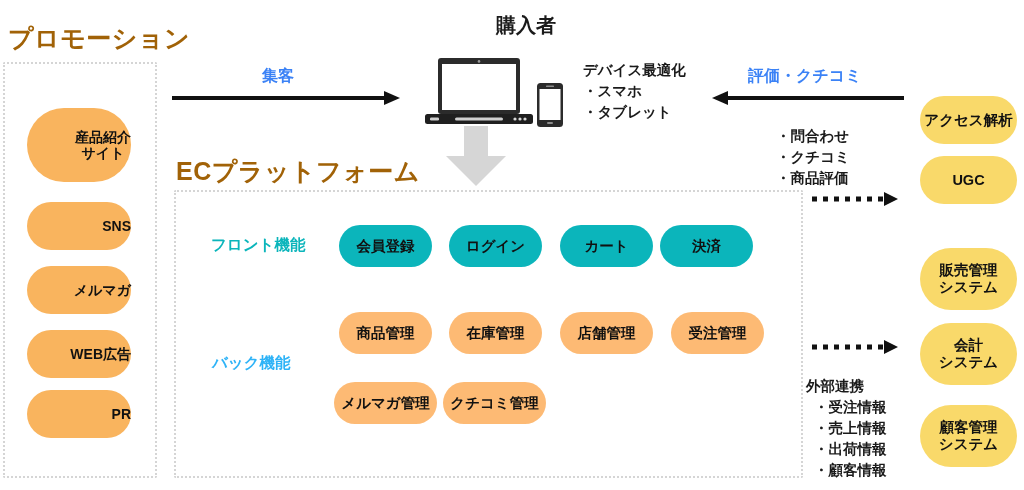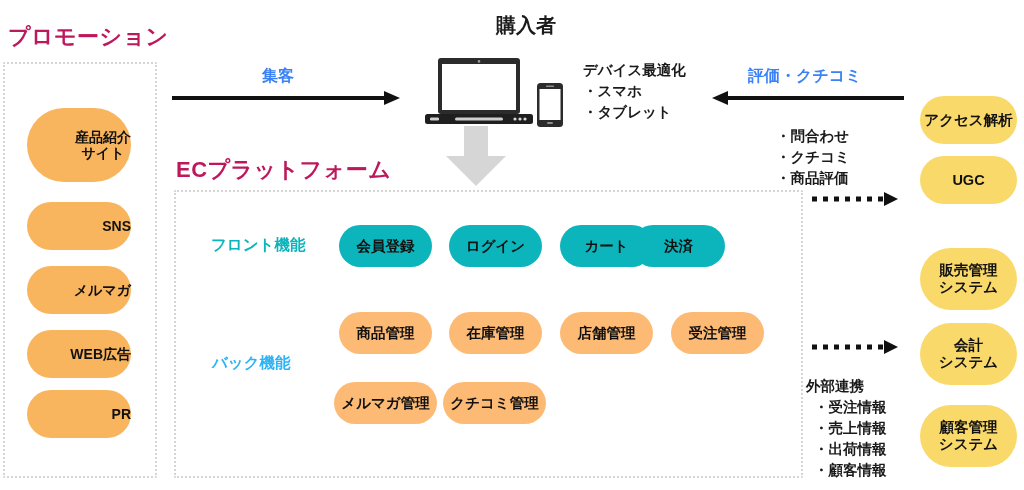--- a/index.html
+++ b/index.html
@@ -8,21 +8,21 @@
     background:#ffffff;
     font-family:"Liberation Sans","DejaVu Sans",sans-serif;
     overflow:hidden;
     position:relative;
     color:#1a1a1a;
   }
   .abs{position:absolute;}
 
   
   .section-title{
-    font-size:22px;font-weight:bold;color:#be185d;letter-spacing:.5px;white-space:nowrap;
+    font-size:25px;font-weight:bold;color:#a16207;letter-spacing:.5px;white-space:nowrap;
   }
 
   
   .dashed-box{
     border:2px dotted #d5d5d5;
     border-radius:2px;
     background:transparent;
   }
 
   
@@ -160,21 +160,21 @@
 
 <div class="abs pill front" style="left:339px;top:225px;width:93px;height:42px;">
   <span>会員登録</span>
 </div>
 <div class="abs pill front" style="left:449px;top:225px;width:93px;height:42px;">
   <span>ログイン</span>
 </div>
 <div class="abs pill front" style="left:560px;top:225px;width:93px;height:42px;">
   <span>カート</span>
 </div>
-<div class="abs pill front" style="left:632px;top:225px;width:93px;height:42px;">
+<div class="abs pill front" style="left:660px;top:225px;width:93px;height:42px;">
   <span>決済</span>
 </div>
 
 <div class="abs group-label label-back" style="left:212px;top:353px;">バック機能</div>
 
 <div class="abs pill back" style="left:339px;top:312px;width:93px;height:42px;">
   <span>商品管理</span>
 </div>
 <div class="abs pill back" style="left:449px;top:312px;width:93px;height:42px;">
   <span>在庫管理</span>

